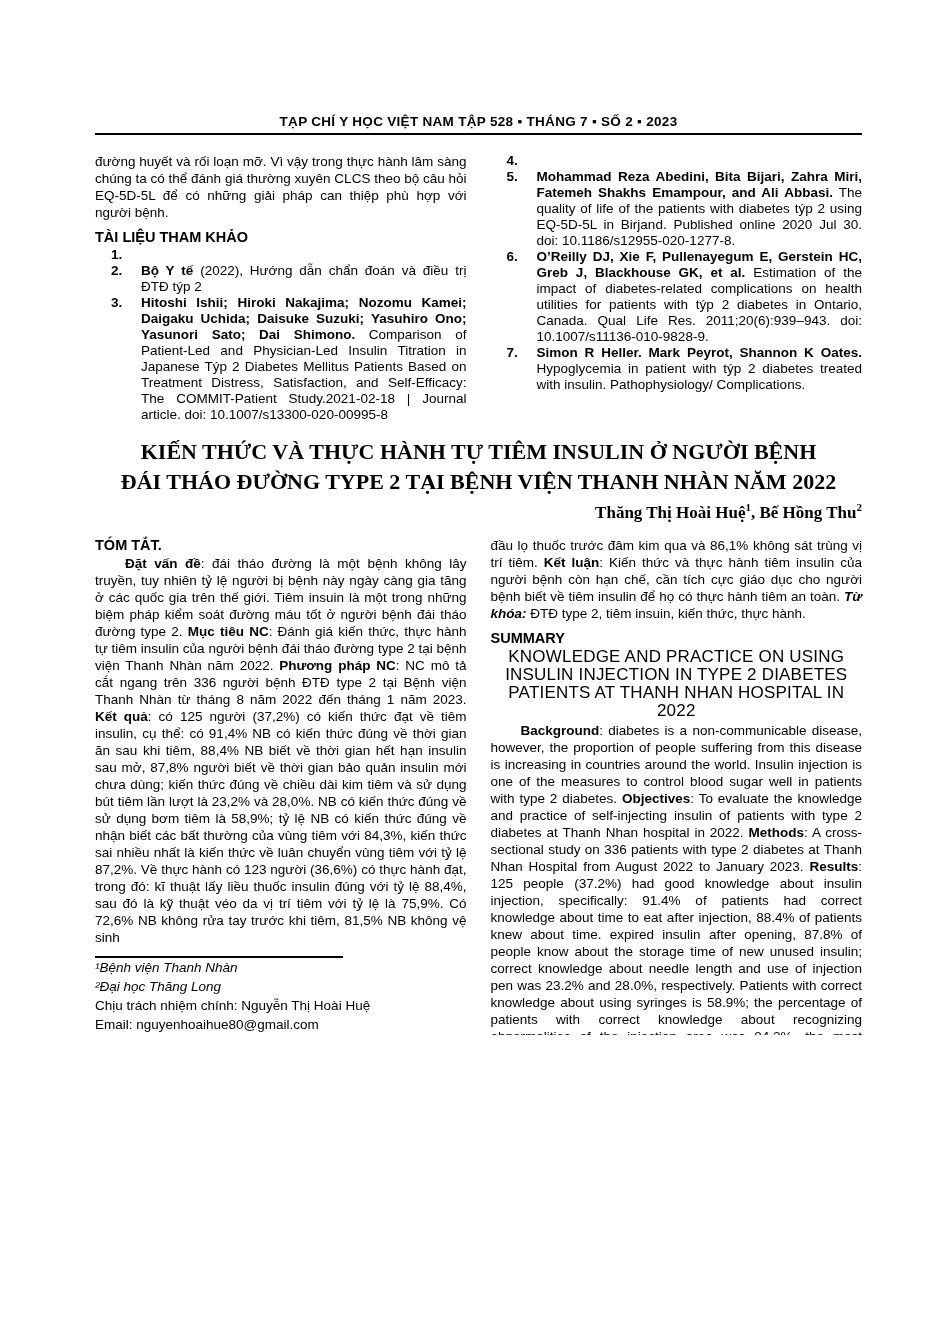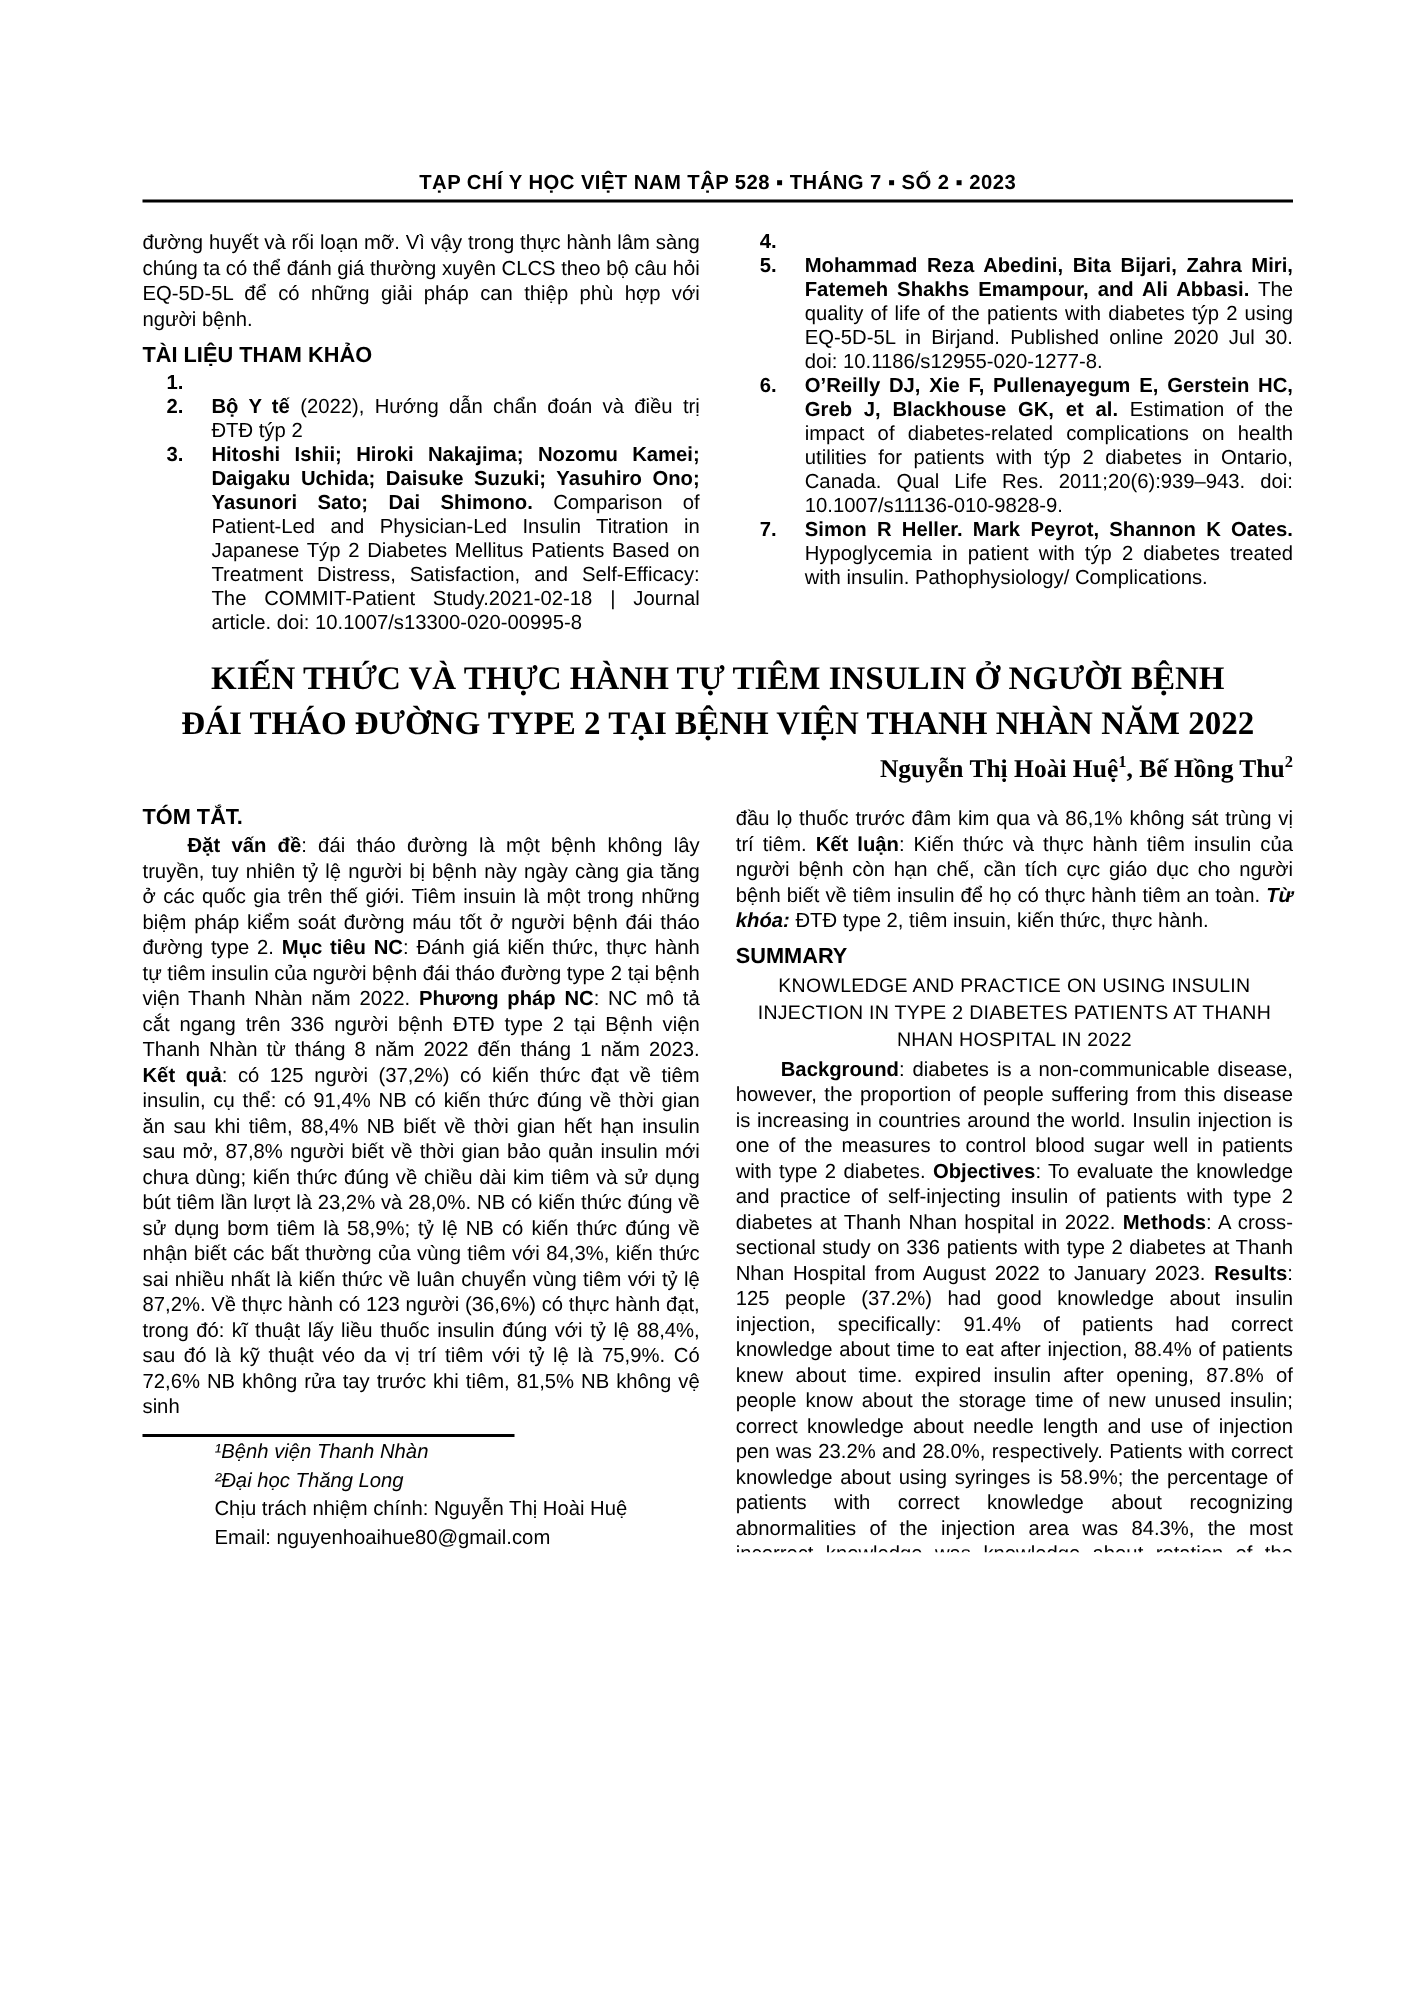--- a/index.html
+++ b/index.html
@@ -48,25 +48,25 @@
     font-weight:bold;
     font-size:17px;
     text-align:right;
     margin-top:6px;
   }
   .authors sup{font-size:11px;}
   .main-section{margin-top:14px;}
   .indent{text-indent:30px;}
   .footnotes{margin-top:10px;}
   .fn-rule{width:248px;border-top:2px solid #000;}
-  .fn-line{line-height:19px;margin-left:48px;}
+  .fn-line{line-height:19px;}
   .fn-line.it{font-style:italic;}
   .summary-title{
     text-align:center;
-    font-size:13px;line-height:18px;
+    font-size:17px;line-height:18px;
     letter-spacing:.2px;
     margin:2px 6px 2px 6px;
   }
   .page-num{
     text-align:left;
     padding-right:33px;
     margin-top:8px;
     font-size:18px;
   }
   sup{line-height:0;}
@@ -114,21 +114,21 @@
           <span class="ref-body"><span style="font-weight: bold;">Simon R Heller. Mark Peyrot, Shannon K Oates.</span><span> Hypoglycemia in patient with týp 2 diabetes treated with insulin. Pathophysiology/ Complications.</span></span>
         </div>
       </div>
     </div>
   </div>
 
   <div class="article-title">
     <div>KIẾN THỨC VÀ THỰC HÀNH TỰ TIÊM INSULIN Ở NGƯỜI BỆNH</div>
     <div>ĐÁI THÁO ĐƯỜNG TYPE 2 TẠI BỆNH VIỆN THANH NHÀN NĂM 2022</div>
   </div>
-  <div class="authors"><span>Nguyễn Thị Hoài Huệ</span><sup>1</sup><span>, Bế Hồng Thu</span><sup>2</sup></div>
+  <div class="authors"><span>Thăng Thị Hoài Huệ</span><sup>1</sup><span>, Bế Hồng Thu</span><sup>2</sup></div>
 
   <div class="cols main-section">
     <div class="col">
       <div class="sec-heading first">TÓM TẮT.</div>
       <p class="indent"><span style="font-weight: bold;">Đặt vấn đề</span><span>: đái tháo đường là một bệnh không lây truyền, tuy nhiên tỷ lệ người bị bệnh này ngày càng gia tăng ở các quốc gia trên thế giới. Tiêm insuin là một trong những biệm pháp kiểm soát đường máu tốt ở người bệnh đái tháo đường type 2. </span><span style="font-weight: bold;">Mục tiêu NC</span><span>: Đánh giá kiến thức, thực hành tự tiêm insulin của người bệnh đái tháo đường type 2 tại bệnh viện Thanh Nhàn năm 2022. </span><span style="font-weight: bold;">Phương pháp NC</span><span>: NC mô tả cắt ngang trên 336 người bệnh ĐTĐ type 2 tại Bệnh viện Thanh Nhàn từ tháng 8 năm 2022 đến tháng 1 năm 2023. </span><span style="font-weight: bold;">Kết quả</span><span>: có 125 người (37,2%) có kiến thức đạt về tiêm insulin, cụ thể: có 91,4% NB có kiến thức đúng về thời gian ăn sau khi tiêm, 88,4% NB biết về thời gian hết hạn insulin sau mở, 87,8% người biết về thời gian bảo quản insulin mới chưa dùng; kiến thức đúng về chiều dài kim tiêm và sử dụng bút tiêm lần lượt là 23,2% và 28,0%. NB có kiến thức đúng về sử dụng bơm tiêm là 58,9%; tỷ lệ NB có kiến thức đúng về nhận biết các bất thường của vùng tiêm với 84,3%, kiến thức sai nhiều nhất là kiến thức về luân chuyển vùng tiêm với tỷ lệ 87,2%. Về thực hành có 123 người (36,6%) có thực hành đạt, trong đó: kĩ thuật lấy liều thuốc insulin đúng với tỷ lệ 88,4%, sau đó là kỹ thuật véo da vị trí tiêm với tỷ lệ là 75,9%. Có 72,6% NB không rửa tay trước khi tiêm, 81,5% NB không vệ sinh</span></p>
       <div class="footnotes">
         <div class="fn-rule"></div>
         <div>
           <div class="fn-line it">¹Bệnh viện Thanh Nhàn</div>
           <div class="fn-line it">²Đại học Thăng Long</div>

